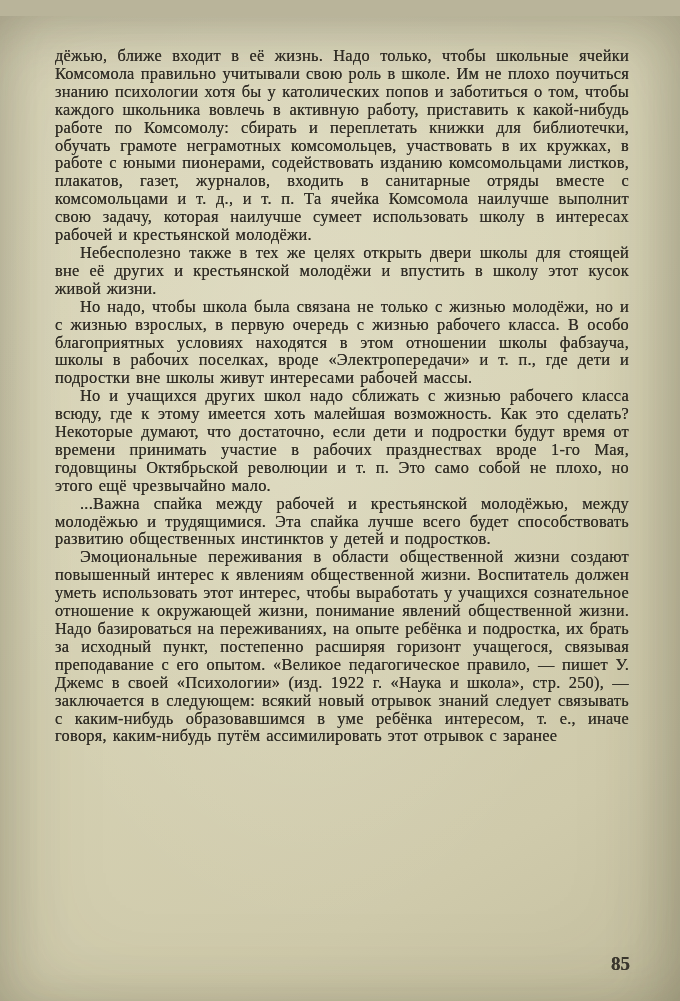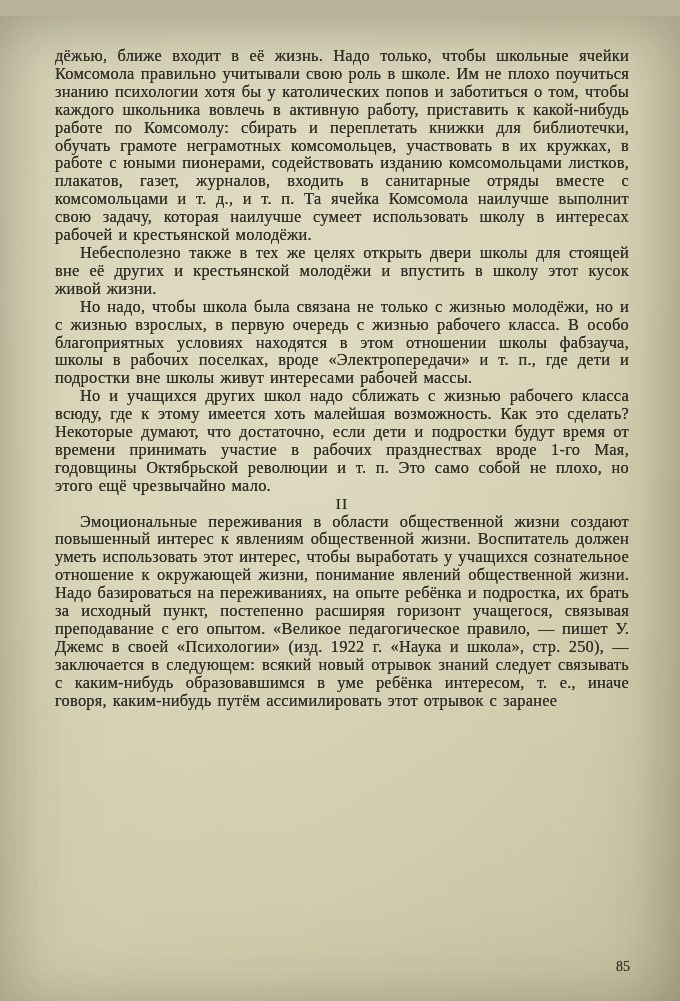--- a/index.html
+++ b/index.html
@@ -45,31 +45,32 @@
     margin: 29px 0 21px 0;
     text-align: center;
     text-indent: 0;
     font-size: 15.5px;
     letter-spacing: 1px;
   }
   .page-number {
     position: absolute;
     right: 50px;
     bottom: 42px;
-    font-size: 14px;
+    font-size: 19px;
     color: #3a362d;
     text-shadow: 0 0 0.45px rgba(47,44,37,0.85);
+    font-weight: bold;
   }
 </style>
 </head>
 <body>
 
 <div class="scan-page">
   <div class="text-block">
     <p>дёжью, ближе входит в её жизнь. Надо только, чтобы школьные ячейки Комсомола правильно учитывали свою роль в школе. Им не плохо поучиться знанию психологии хотя бы у католических попов и заботиться о том, чтобы каждого школьника вовлечь в активную работу, приставить к какой-нибудь работе по Комсомолу: сбирать и переплетать книжки для библиотечки, обучать грамоте неграмотных комсомольцев, участвовать в их кружках, в работе с юными пионерами, содействовать изданию комсомольцами листков, плакатов, газет, журналов, входить в санитарные отряды вместе с комсомольцами и т. д., и т. п. Та ячейка Комсомола наилучше выполнит свою задачу, которая наилучше сумеет использовать школу в интересах рабочей и крестьянской молодёжи.</p>
     <p class="indent">Небесполезно также в тех же целях открыть двери школы для стоящей вне её других и крестьянской молодёжи и впустить в школу этот кусок живой жизни.</p>
     <p class="indent">Но надо, чтобы школа была связана не только с жизнью молодёжи, но и с жизнью взрослых, в первую очередь с жизнью рабочего класса. В особо благоприятных условиях находятся в этом отношении школы фабзауча, школы в рабочих поселках, вроде «Электропередачи» и т. п., где дети и подростки вне школы живут интересами рабочей массы.</p>
     <p class="indent">Но и учащихся других школ надо сближать с жизнью рабочего класса всюду, где к этому имеется хоть малейшая возможность. Как это сделать? Некоторые думают, что достаточно, если дети и подростки будут время от времени принимать участие в рабочих празднествах вроде 1-го Мая, годовщины Октябрьской революции и т. п. Это само собой не плохо, но этого ещё чрезвычайно мало.</p>
-    <p class="section-heading">II</p>
+    <p class="indent">...Важна спайка между рабочей и крестьянской молодёжью, между молодёжью и трудящимися. Эта спайка лучше всего будет способствовать развитию общественных инстинктов у детей и подростков.</p>
     <p class="indent">Эмоциональные переживания в области общественной жизни создают повышенный интерес к явлениям общественной жизни. Воспитатель должен уметь использовать этот интерес, чтобы выработать у учащихся сознательное отношение к окружающей жизни, понимание явлений общественной жизни. Надо базироваться на переживаниях, на опыте ребёнка и подростка, их брать за исходный пункт, постепенно расширяя горизонт учащегося, связывая преподавание с его опытом. «Великое педагогическое правило, — пишет У. Джемс в своей «Психологии» (изд. 1922 г. «Наука и школа», стр. 250), — заключается в следующем: всякий новый отрывок знаний следует связывать с каким-нибудь образовавшимся в уме ребёнка интересом, т. е., иначе говоря, каким-нибудь путём ассимилировать этот отрывок с заранее</p>
   </div>
   <div class="page-number">85</div>
 </div>
 
 </body></html>

